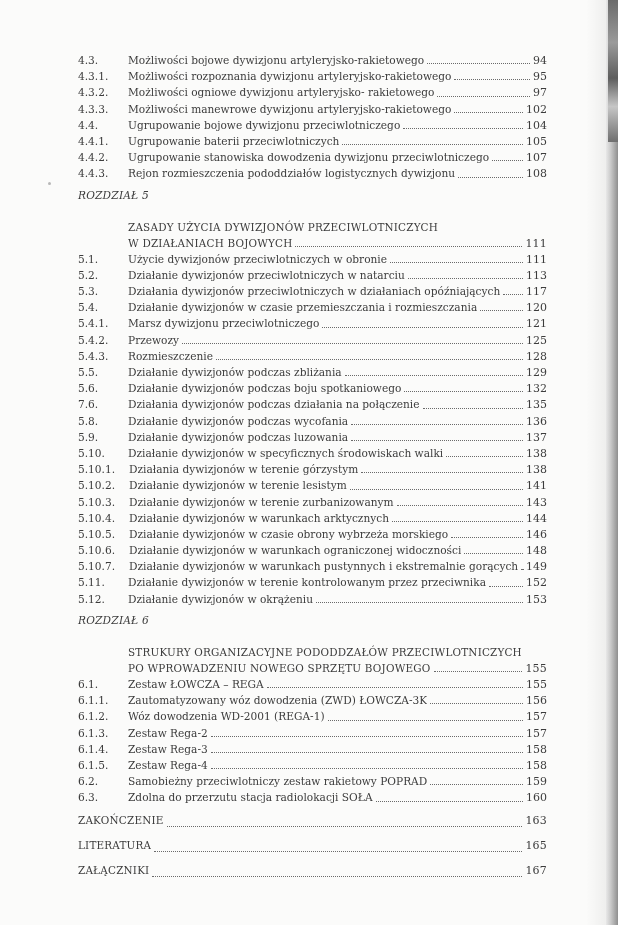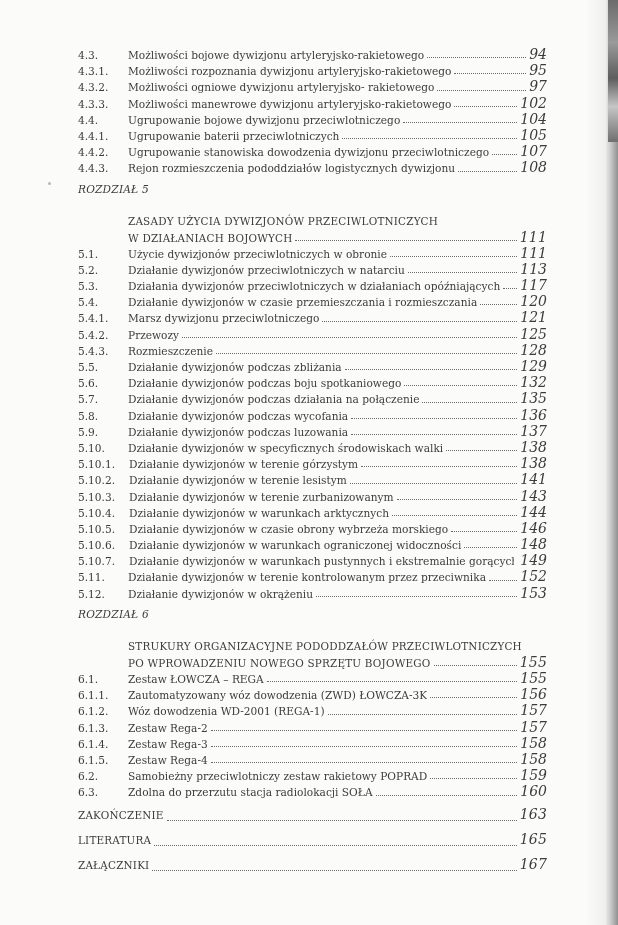--- a/index.html
+++ b/index.html
@@ -18,34 +18,34 @@
     background: linear-gradient(to bottom, #6b6b6b 0%, #9a9a9a 30%, #5d5d5d 55%, #c6c6c6 75%, #6f6f6f 100%);
   }
   .page-shadow {
     position: absolute; top: 0; right: 12px; width: 20px; height: 925px;
     background: linear-gradient(to right, rgba(0,0,0,0), rgba(0,0,0,0.05));
   }
   .stray-mark {
     position: absolute; left: 48px; top: 182px; width: 3px; height: 3px;
     border-radius: 50%; background: #b8b8b8;
   }
-  .toc { position: absolute; left: 78px; top: 46px; width: 469px; }
+  .toc { position: absolute; left: 78px; top: 52px; width: 469px; }
   .row {
     display: flex; align-items: baseline; height: 16.2px;
     font-size: 10.6px; line-height: 16.2px; white-space: nowrap;
   }
   .num { width: 50px; flex: 0 0 50px; }
   .num.wide { width: 51px; flex: 0 0 51px; }
   .title { flex: 0 1 auto; overflow: hidden; }
   .leader {
     flex: 1 1 auto; margin: 0 3px; height: 1px; align-self: flex-end;
     margin-bottom: 4px;
     border-bottom: 1px dotted #6a6a6a;
   }
-  .page { flex: 0 0 auto; font-size: 14px; font-style: italic; }
+  .page { flex: 0 0 auto; font-size: 11px; }
   .chapter {
     font-size: 10.6px; height: 17px; line-height: 17px; margin-top: 5px;
     letter-spacing: 0.2px;
     font-style: italic;
   }
   .chapter-title { padding-left: 50px; font-size: 10.4px; letter-spacing: 0.2px; }
   .chapter-title .line1 { height: 15px; line-height: 15px; margin-top: 16px; }
   .chapter-title.row { padding-left: 50px; }
   .end { font-size: 10.4px; letter-spacing: 0.2px; height: 22px; line-height: 22px; margin-top: 3px; }
   .end.first { }
@@ -168,22 +168,22 @@
         <span class="leader"></span>
         <span class="page">129</span>
       </div>
       <div class="row">
         <span class="num">5.6.</span>
         <span class="title">Działanie dywizjonów podczas boju spotkaniowego</span>
         <span class="leader"></span>
         <span class="page">132</span>
       </div>
       <div class="row">
-        <span class="num">5.7.</span>
-        <span class="title">Działanie dywizjonów podczas działania na połączenie</span>
+        <span class="num">7.6.</span>
+        <span class="title">Działania dywizjonów podczas działania na połączenie</span>
         <span class="leader"></span>
         <span class="page">135</span>
       </div>
       <div class="row">
         <span class="num">5.8.</span>
         <span class="title">Działanie dywizjonów podczas wycofania</span>
         <span class="leader"></span>
         <span class="page">136</span>
       </div>
       <div class="row">
@@ -193,21 +193,21 @@
         <span class="page">137</span>
       </div>
       <div class="row">
         <span class="num">5.10.</span>
         <span class="title">Działanie dywizjonów w specyficznych środowiskach walki</span>
         <span class="leader"></span>
         <span class="page">138</span>
       </div>
       <div class="row">
         <span class="num wide">5.10.1.</span>
-        <span class="title">Działanie dywizjonów w terenie górzystym</span>
+        <span class="title">Działania dywizjonów w terenie górzystym</span>
         <span class="leader"></span>
         <span class="page">138</span>
       </div>
       <div class="row">
         <span class="num wide">5.10.2.</span>
         <span class="title">Działanie dywizjonów w terenie lesistym</span>
         <span class="leader"></span>
         <span class="page">141</span>
       </div>
       <div class="row">

